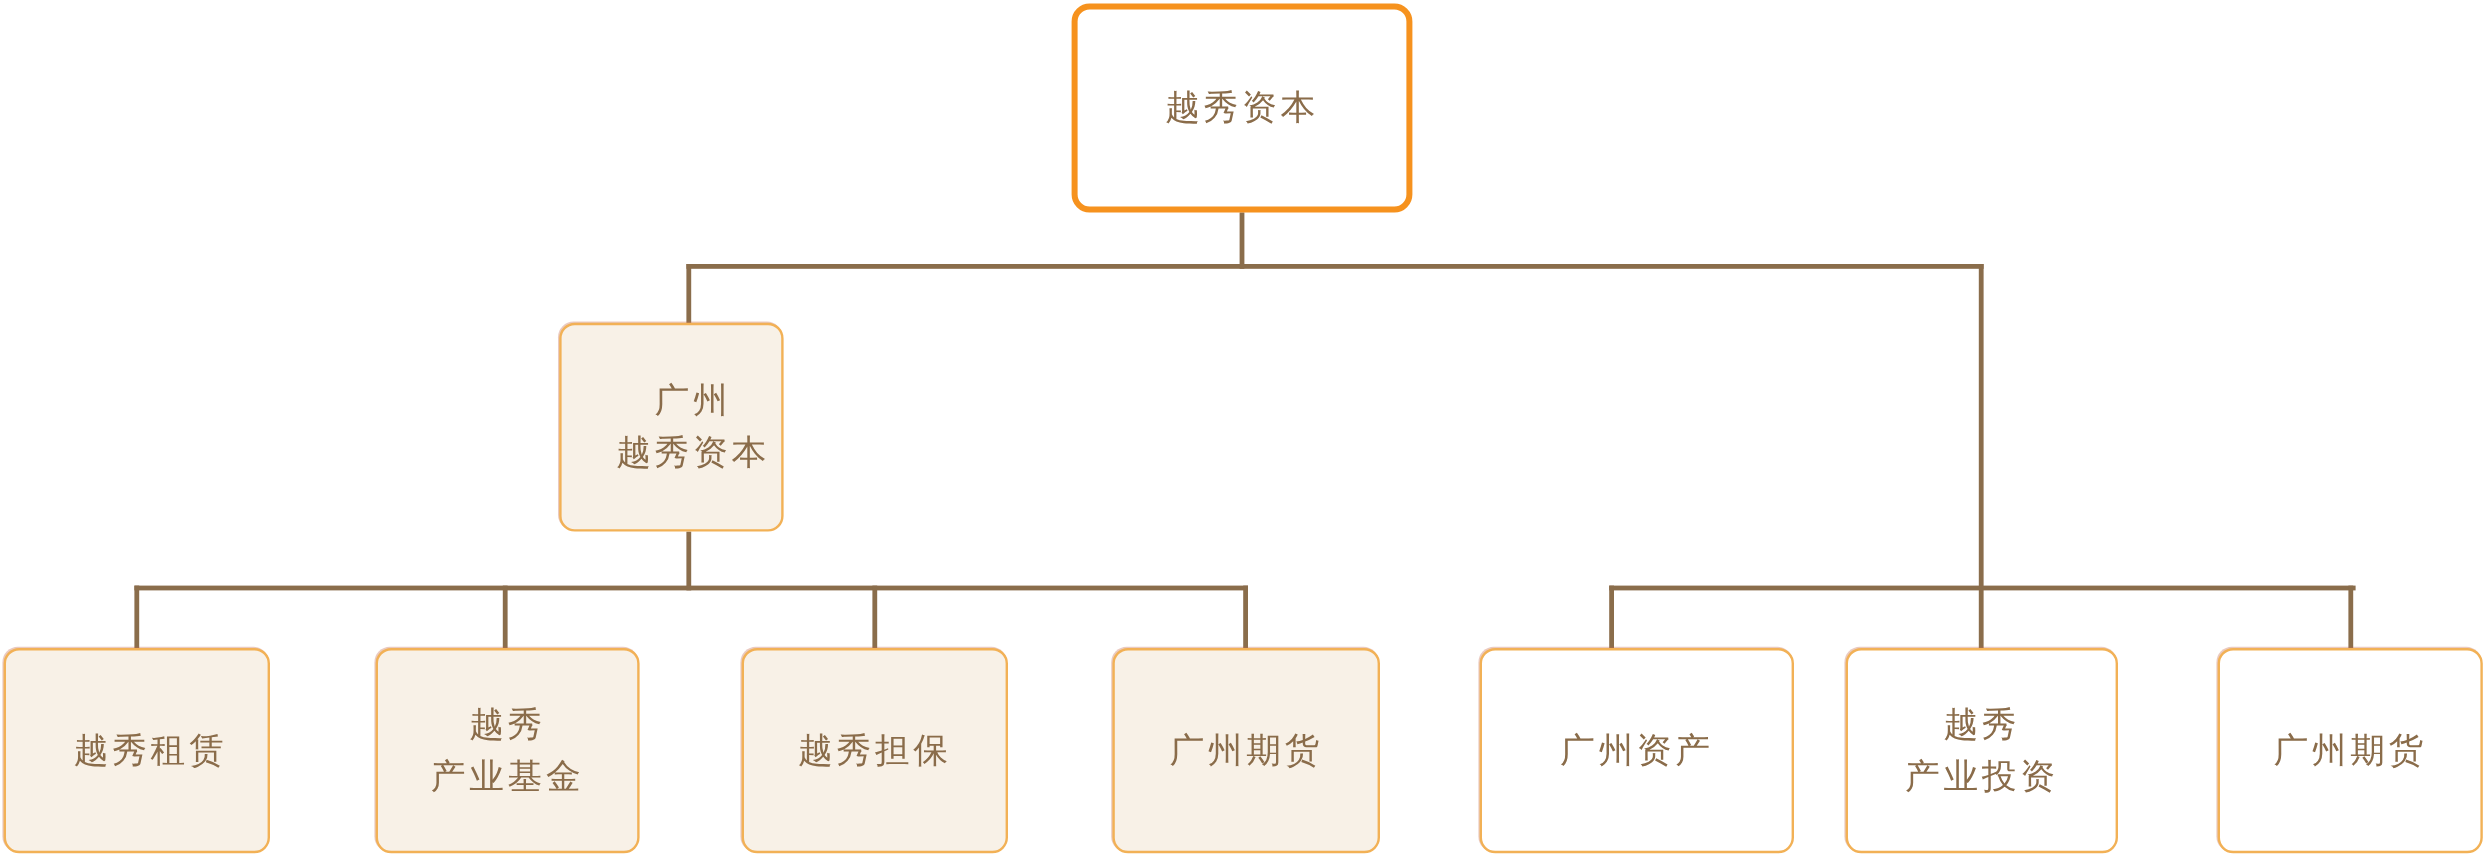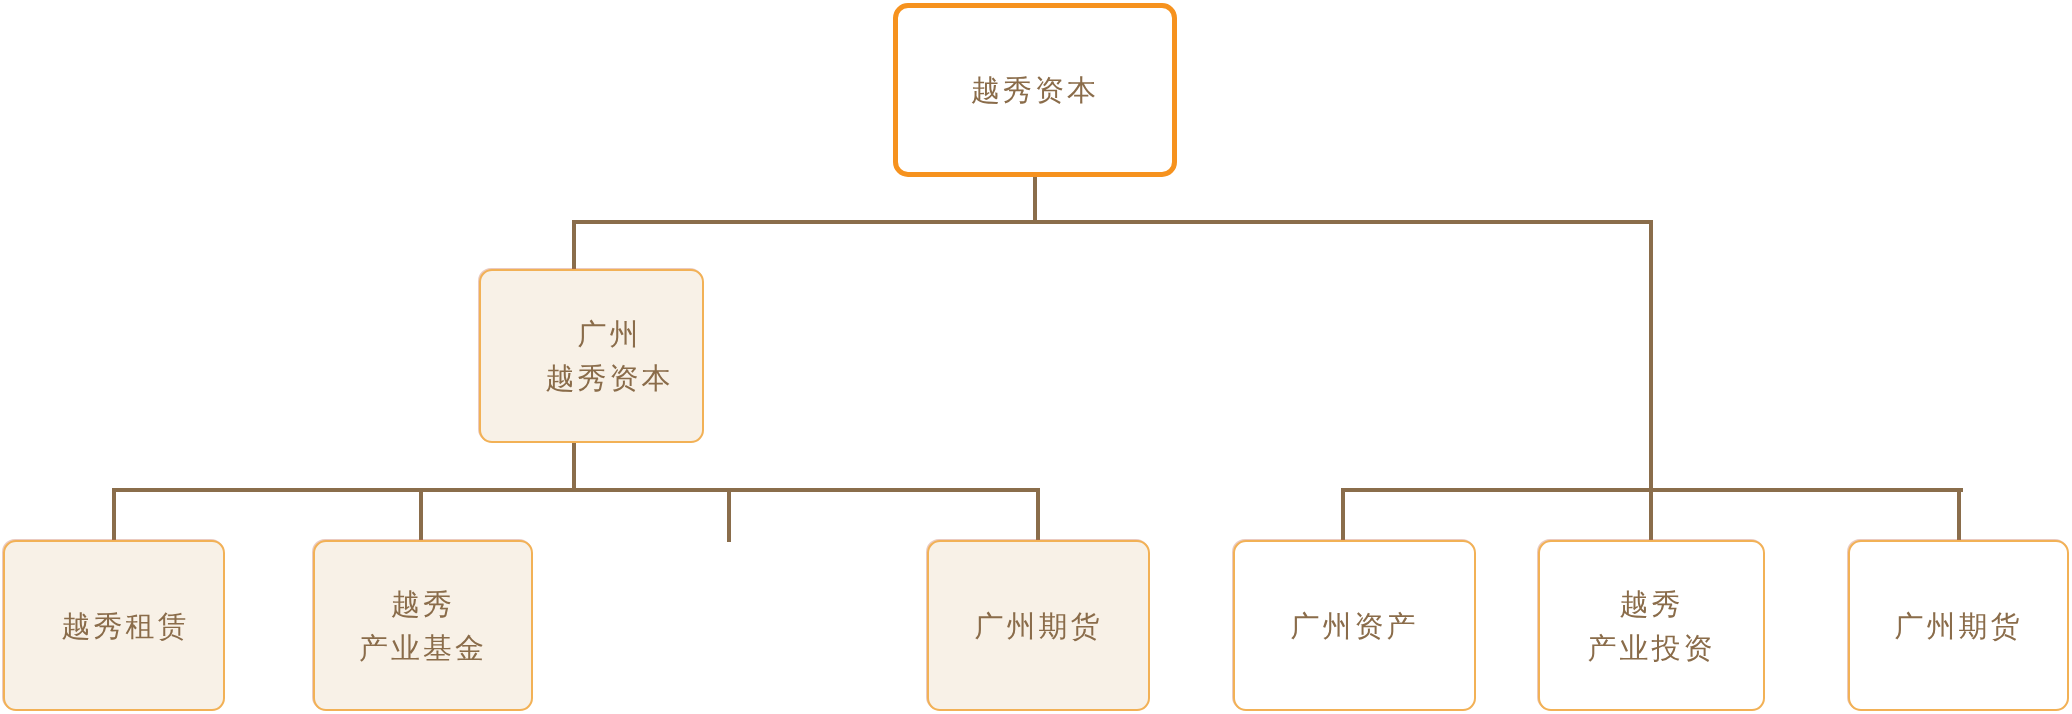--- a/index.html
+++ b/index.html
@@ -55,27 +55,27 @@
   }
   .node.cream{background:var(--cream);}
   .node.white{background:var(--white);}
   .node.root{
     border:5px solid var(--root-border);
     border-radius:15px;
     box-shadow:none;
     background:var(--white);
   }
   #node-root {left:893px; top:3px;  width:284px;height:174px;}
-  #node-l2   {left:479px; top:269px;width:225px;height:174px;padding-left:36px;}
+  #node-l2   {left:466px; top:269px;width:187px;height:174px;padding-left:36px;}
   .row{top:540px;height:171px;}
   #node-b1{left:3px;   width:222px;padding-left:23px;}
   #node-b2{left:313px; width:220px;}
   #node-b3{left:618px; width:222px;}
   #node-b4{left:927px; width:223px;}
-  #node-b5{left:1233px;width:243px;}
+  #node-b5{left:1233px;width:262px;}
   #node-b6{left:1538px;width:227px;}
   #node-b7{left:1848px;width:221px;}
 </style>
 </head>
 <body>
 
 <div class="canvas">
 
   <div class="connector c-root-drop"></div>
   <div class="connector c-bus1"></div>
@@ -102,20 +102,23 @@
 
   <div class="node cream row" id="node-b1">
     <span>越秀租赁</span>
   </div>
 
   <div class="node cream row" id="node-b2">
     <span>越秀
 产业基金</span>
   </div>
 
+  <div class="node cream row" id="node-b3">
+    <span>越秀担保</span>
+  </div>
 
   <div class="node cream row" id="node-b4">
     <span>广州期货</span>
   </div>
 
   <div class="node white row" id="node-b5">
     <span>广州资产</span>
   </div>
 
   <div class="node white row" id="node-b6">

